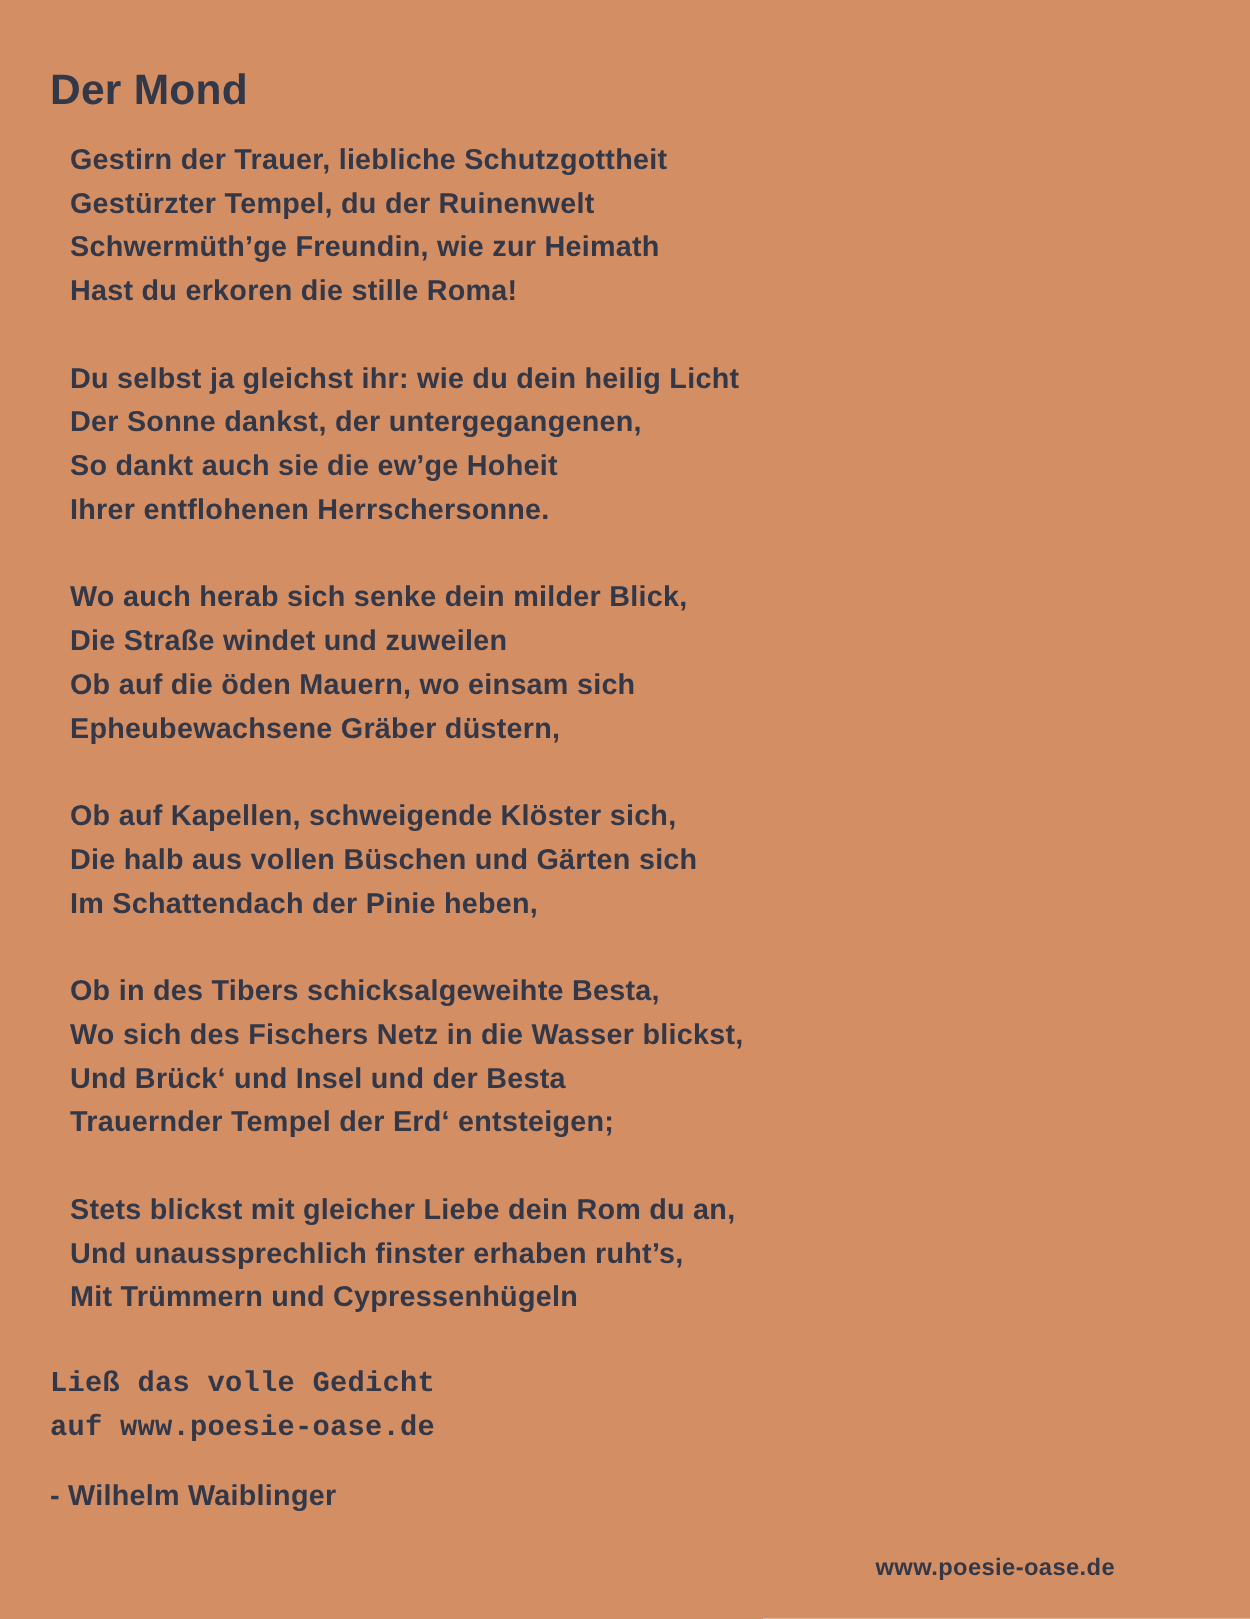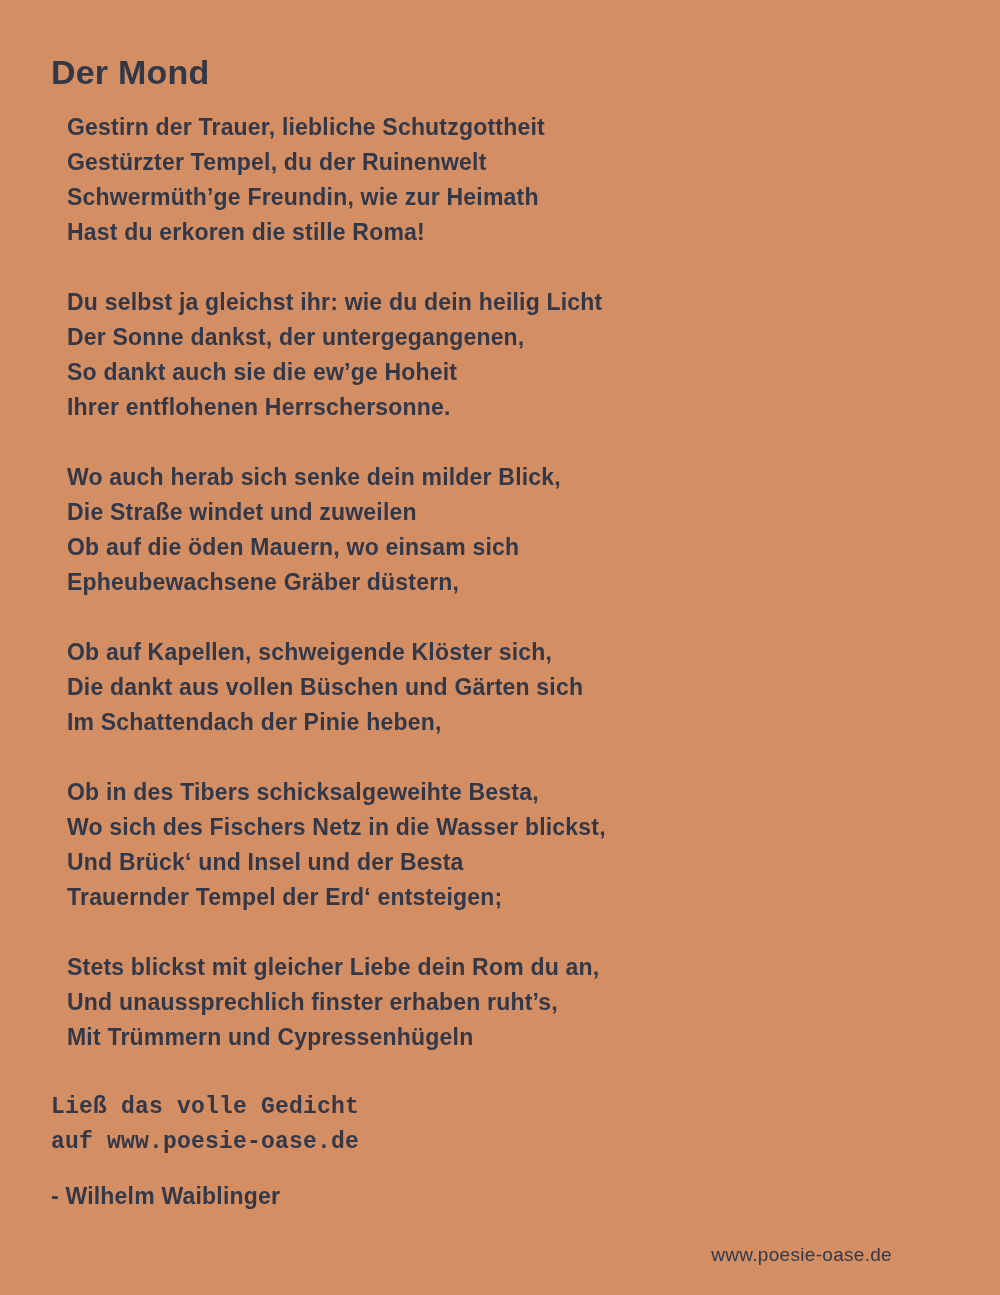--- a/index.html
+++ b/index.html
@@ -7,21 +7,21 @@
     padding: 0;
   }
   .page {
     position: relative;
     width: 1000px;
     height: 1295px;
     background: #d48e63;
     color: #333849;
     font-family: "Liberation Sans", sans-serif;
     box-sizing: border-box;
-    padding: 50px 51px 0 51px;
+    padding: 50px 51px 0 40px;
     overflow: hidden;
   }
   .title {
     font-size: 34px;
     line-height: 44px;
     font-weight: 700;
     margin: 0 0 16px 0;
     letter-spacing: 0.2px;
   }
   .stanza {
@@ -39,21 +39,21 @@
     font-family: Liberation Mono, monospace;
   }
   .author {
     margin-top: 19px;
   }
   .watermark {
     position: absolute;
     right: 108px;
     top: 1244px;
     font-size: 19px;
-    font-weight: 400;
+    font-weight: 700;
     letter-spacing: 0.3px;
   }
 </style>
 </head>
 <body>
 
 <div class="page">
   <h1 class="title">Der Mond</h1>
 
   <div id="stanzas">
@@ -70,21 +70,21 @@
         <div class="line">Ihrer entflohenen Herrschersonne.</div>
       </div>
       <div class="stanza">
         <div class="line">Wo auch herab sich senke dein milder Blick,</div>
         <div class="line">Die Straße windet und zuweilen</div>
         <div class="line">Ob auf die öden Mauern, wo einsam sich</div>
         <div class="line">Epheubewachsene Gräber düstern,</div>
       </div>
       <div class="stanza">
         <div class="line">Ob auf Kapellen, schweigende Klöster sich,</div>
-        <div class="line">Die dankt aus vollen Büschen und Gärten sich</div>
+        <div class="line">Die halb aus vollen Büschen und Gärten sich</div>
         <div class="line">Im Schattendach der Pinie heben,</div>
       </div>
       <div class="stanza">
         <div class="line">Ob in des Tibers schicksalgeweihte Besta,</div>
         <div class="line">Wo sich des Fischers Netz in die Wasser blickst,</div>
         <div class="line">Und Brück‘ und Insel und der Besta</div>
         <div class="line">Trauernder Tempel der Erd‘ entsteigen;</div>
       </div>
       <div class="stanza">
         <div class="line">Stets blickst mit gleicher Liebe dein Rom du an,</div>

